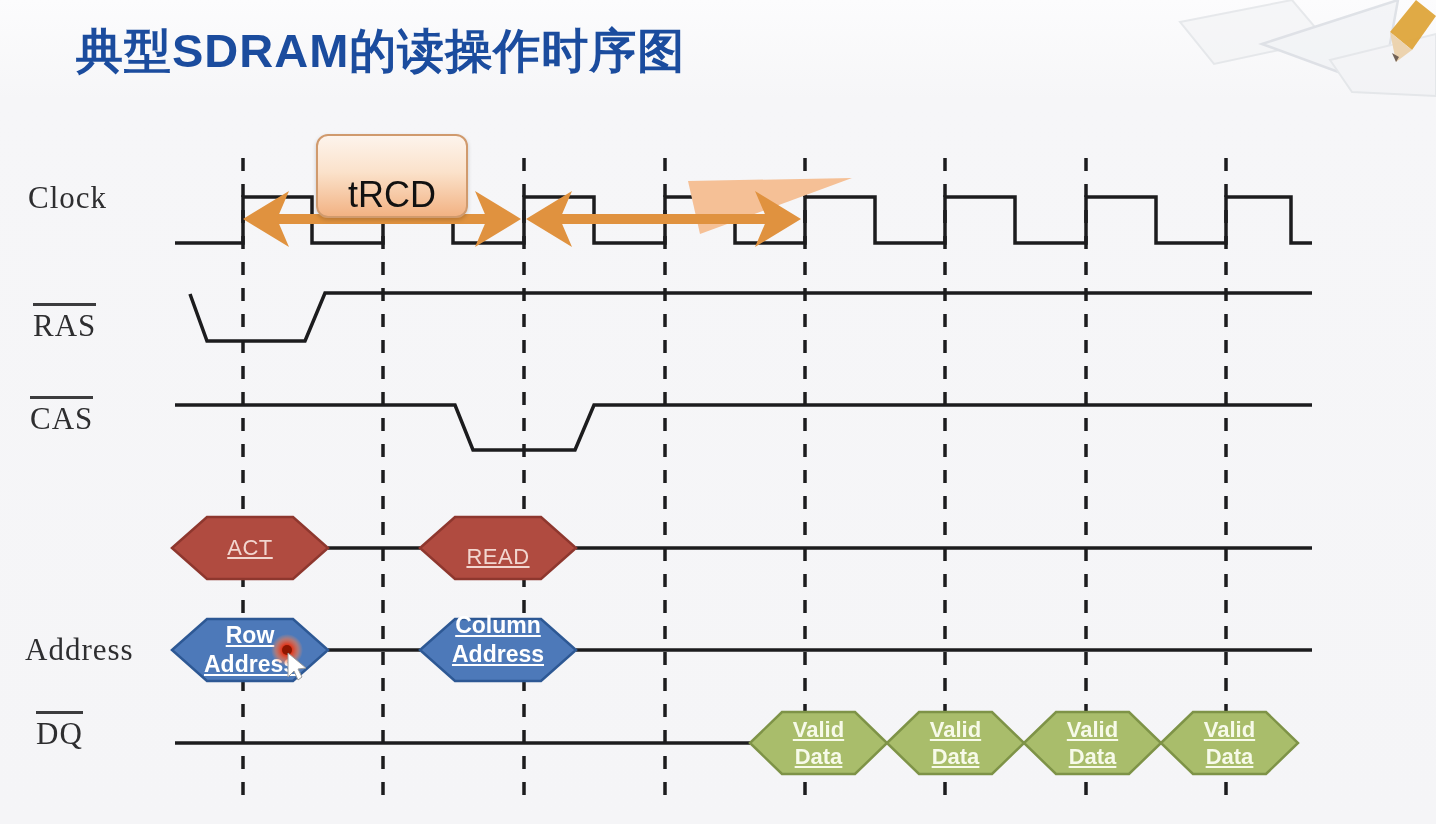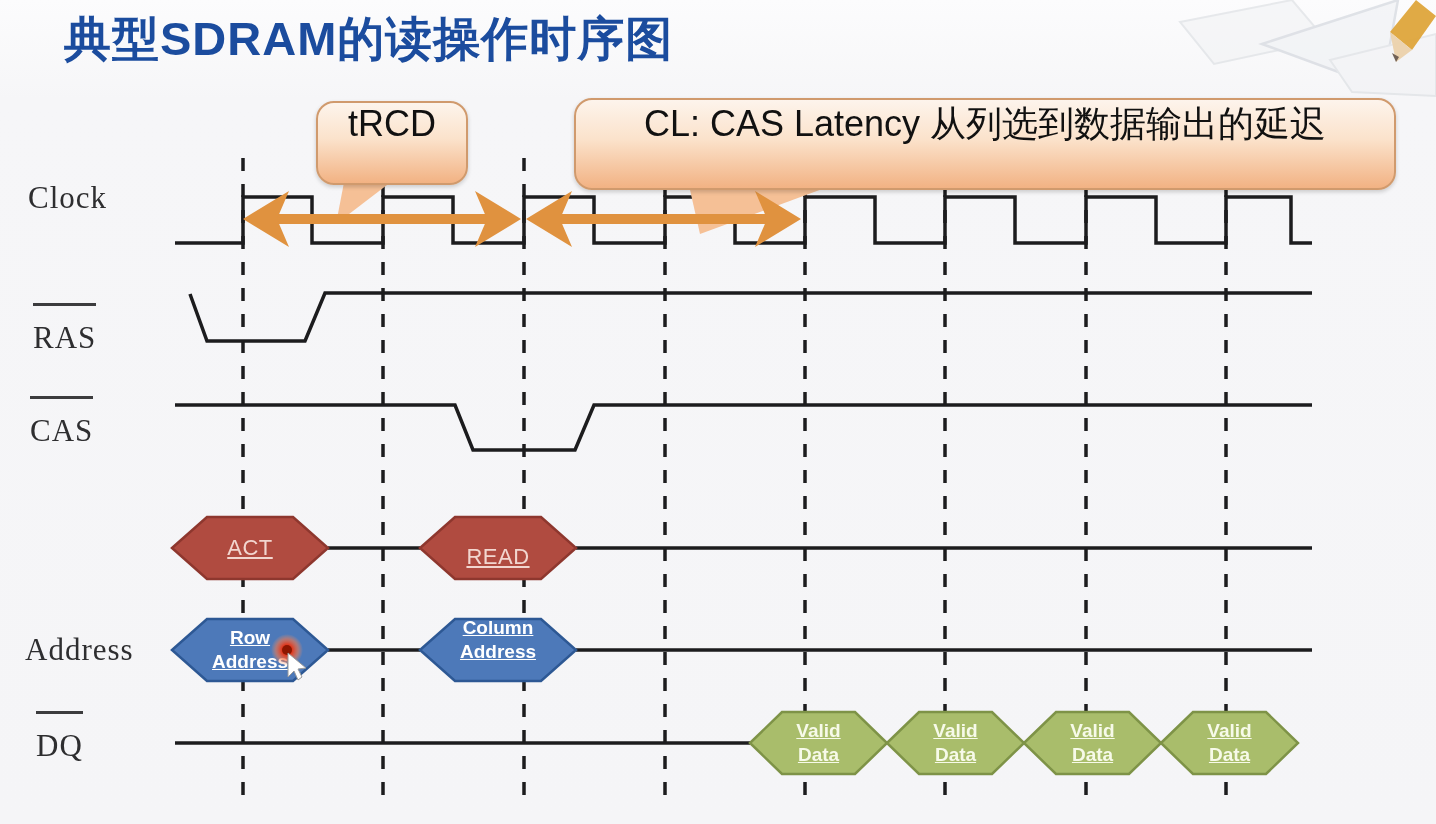--- a/index.html
+++ b/index.html
@@ -1,34 +1,34 @@
 <!DOCTYPE html>
 <html><head>
 <meta charset="utf-8">
 <style>
   html,body{margin:0;padding:0;background:#e8e8ea;font-family:"Liberation Sans",sans-serif;}
   #canvas{position:relative;width:1436px;height:824px;overflow:hidden;
           background:linear-gradient(180deg,#fcfcfd 0%,#f6f6f8 12%,#f5f5f7 100%);}
-  #page-title{position:absolute;left:64px;top:8px;margin:0;font-size:47px;font-weight:800;
+  #page-title{position:absolute;left:64px;top:8px;margin:12px;font-size:47px;font-weight:800;
           color:#1b4c9e;letter-spacing:1px;font-family:"Liberation Sans",sans-serif;}
   svg.layer{position:absolute;left:0;top:0;}
   .sig-label{position:absolute;font-family:"Liberation Serif","DejaVu Serif",serif;
           font-size:31px;color:#2e2e30;letter-spacing:1px;white-space:nowrap;}
-  .overline{display:inline-block;border-top:3px solid #3c3c3e;padding-top:16px;line-height:1.05;}
-  .callout{position:absolute;display:flex;align-items:flex-start;justify-content:center;
+  .overline{display:inline-block;border-top:3px solid #3c3c3e;padding-top:4px;line-height:1.05;}
+  .callout{position:absolute;display:flex;align-items:flex-end;justify-content:center;
           background:linear-gradient(180deg,#fdf4ec 0%,#fbe2cb 45%,#f2b283 100%);
-          border:2px solid #d09a6d;border-radius:18px;box-shadow:0 2px 4px rgba(0,0,0,.18);
-          color:#111;font-size:36px;white-space:nowrap;}
+          border:2px solid #d09a6d;border-radius:12px;box-shadow:0 2px 4px rgba(0,0,0,.18);
+          color:#111;font-size:36px;white-space:nowrap;margin-top:33px;}
   #callout-trcd{left:316px;top:101px;width:148px;height:80px;}
   #callout-cl{left:574px;top:98px;width:818px;height:88px;}
   .hex-label{position:absolute;display:flex;flex-direction:column;align-items:center;
           justify-content:center;text-align:center;line-height:1.25;pointer-events:none;text-decoration:underline;}
   .cmd-text{color:#f2d6cf;font-size:22px;letter-spacing:.5px;}
-  .addr-text{color:#ffffff;font-size:19px;font-weight:600;}
-  .data-text{color:#f7fae9;font-size:19px;font-weight:600;}
+  .addr-text{color:#ffffff;font-size:23px;font-weight:600;}
+  .data-text{color:#f7fae9;font-size:22px;font-weight:600;}
 </style>
 </head>
 <body>
 
 <div id="canvas">
 
   <svg class="layer" width="1436" height="824">
     <g opacity="0.55">
       <polygon points="1180,22 1292,0 1326,40 1214,64" fill="#f1f2f4" stroke="#d6dade" stroke-width="2"></polygon>
       <polygon points="1262,44 1398,0 1382,88" fill="#eef0f3" stroke="#c9ced6" stroke-width="2.5"></polygon>
@@ -93,23 +93,20 @@
       <polygon points="750,743 782,712 855,712 887,743 855,774 782,774"></polygon>
       <polygon points="887,743 919,712 992,712 1024,743 992,774 919,774"></polygon>
       <polygon points="1024,743 1056,712 1129,712 1161,743 1129,774 1056,774"></polygon>
       <polygon points="1161,743 1193,712 1266,712 1298,743 1266,774 1193,774"></polygon>
     </g>
   </svg>
 
   <div class="callout" id="callout-trcd">
     <span>tRCD</span>
   </div>
-  <div class="callout" id="callout-cl">
-    <span>CL: CAS Latency 从列选到数据输出的延迟</span>
-  </div>
 
   <div class="sig-label" style="left:28px;top:180px">
     <span>Clock</span>
   </div>
   <div class="sig-label" style="left:33px;top:303px">
     <span class="overline">RAS</span>
   </div>
   <div class="sig-label" style="left:30px;top:396px">
     <span class="overline">CAS</span>
   </div>

